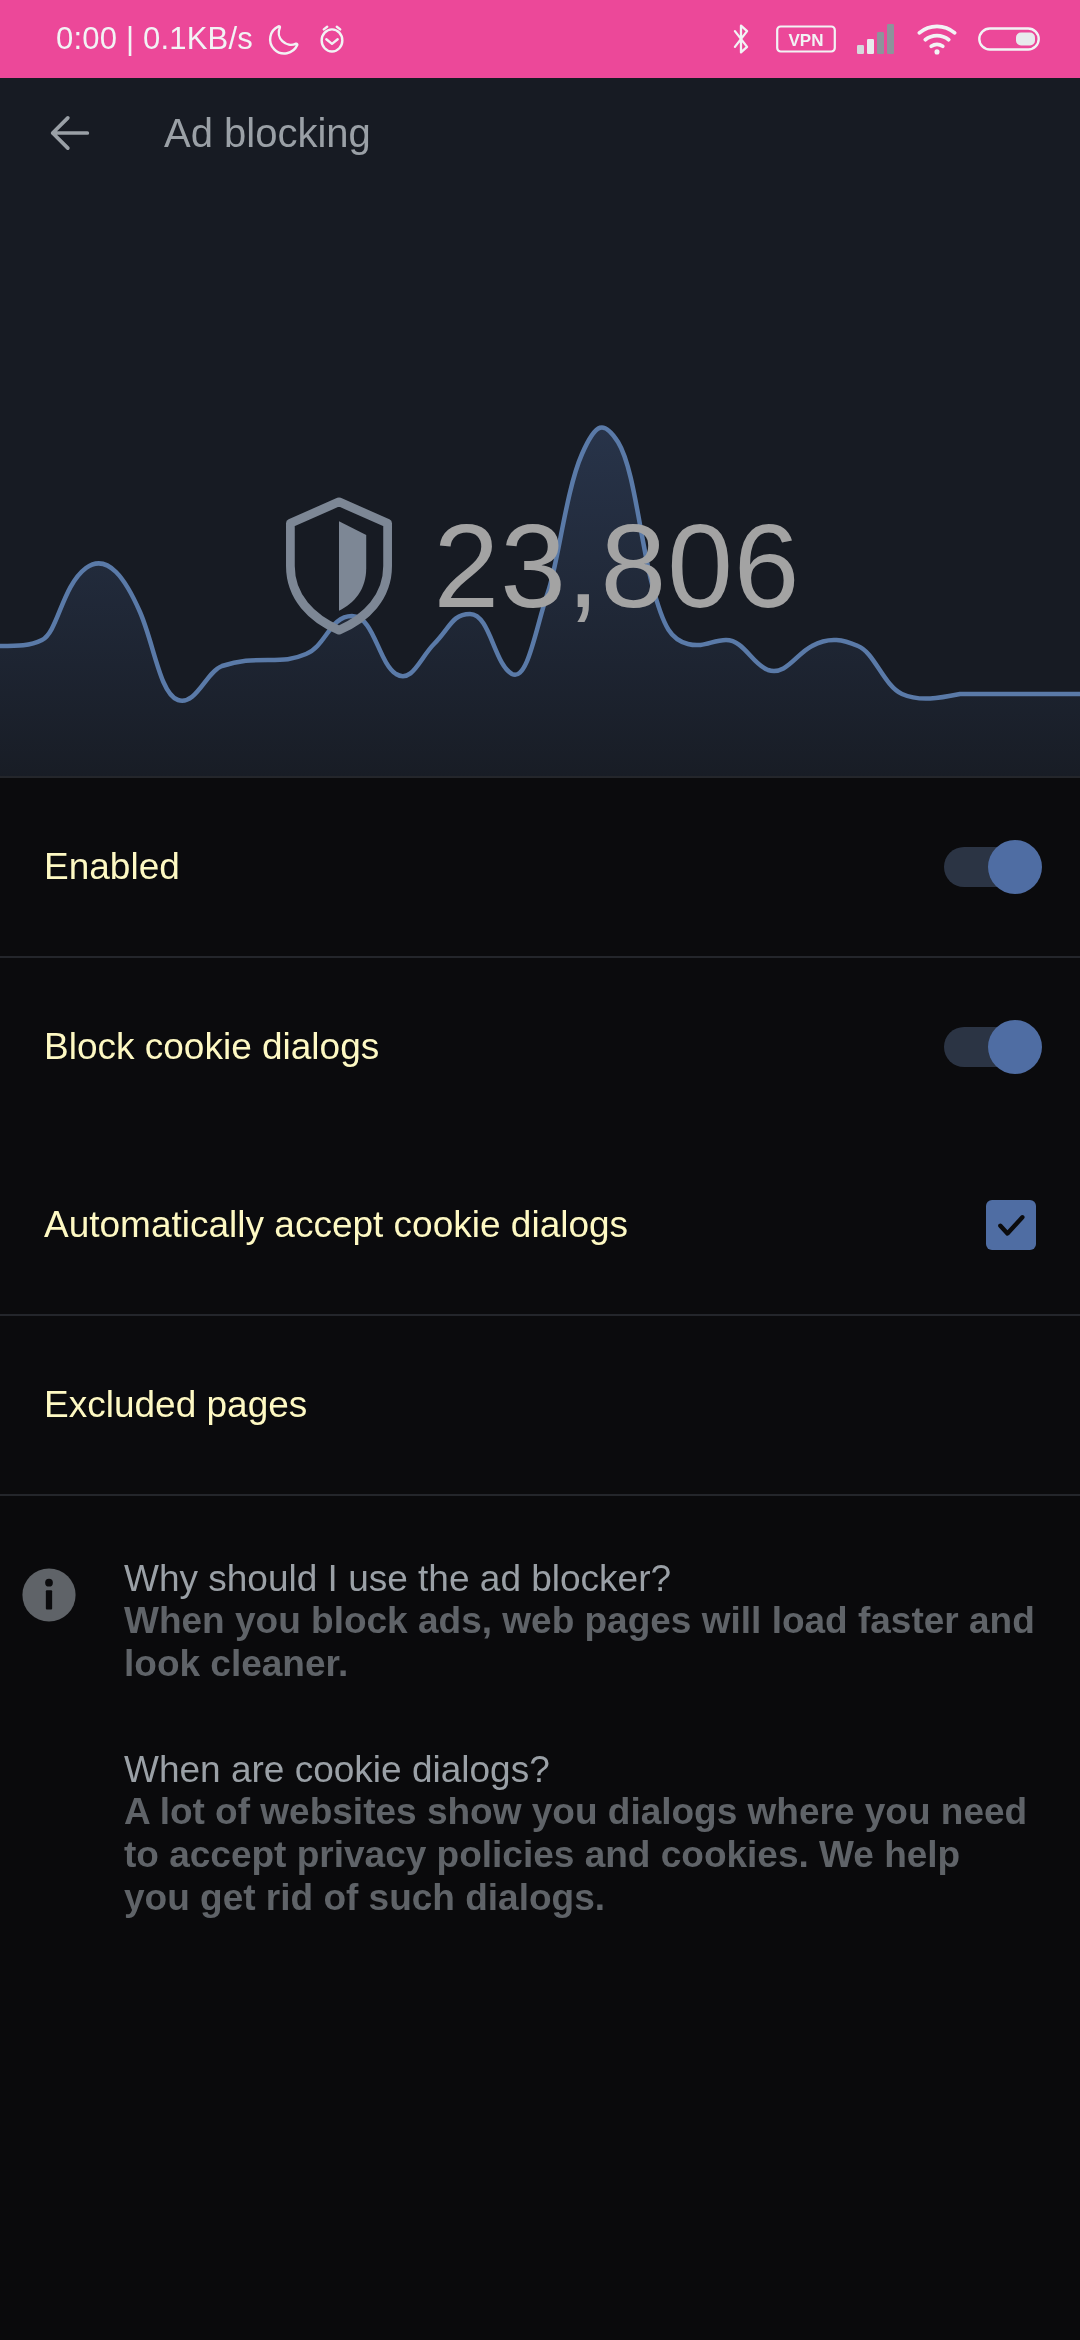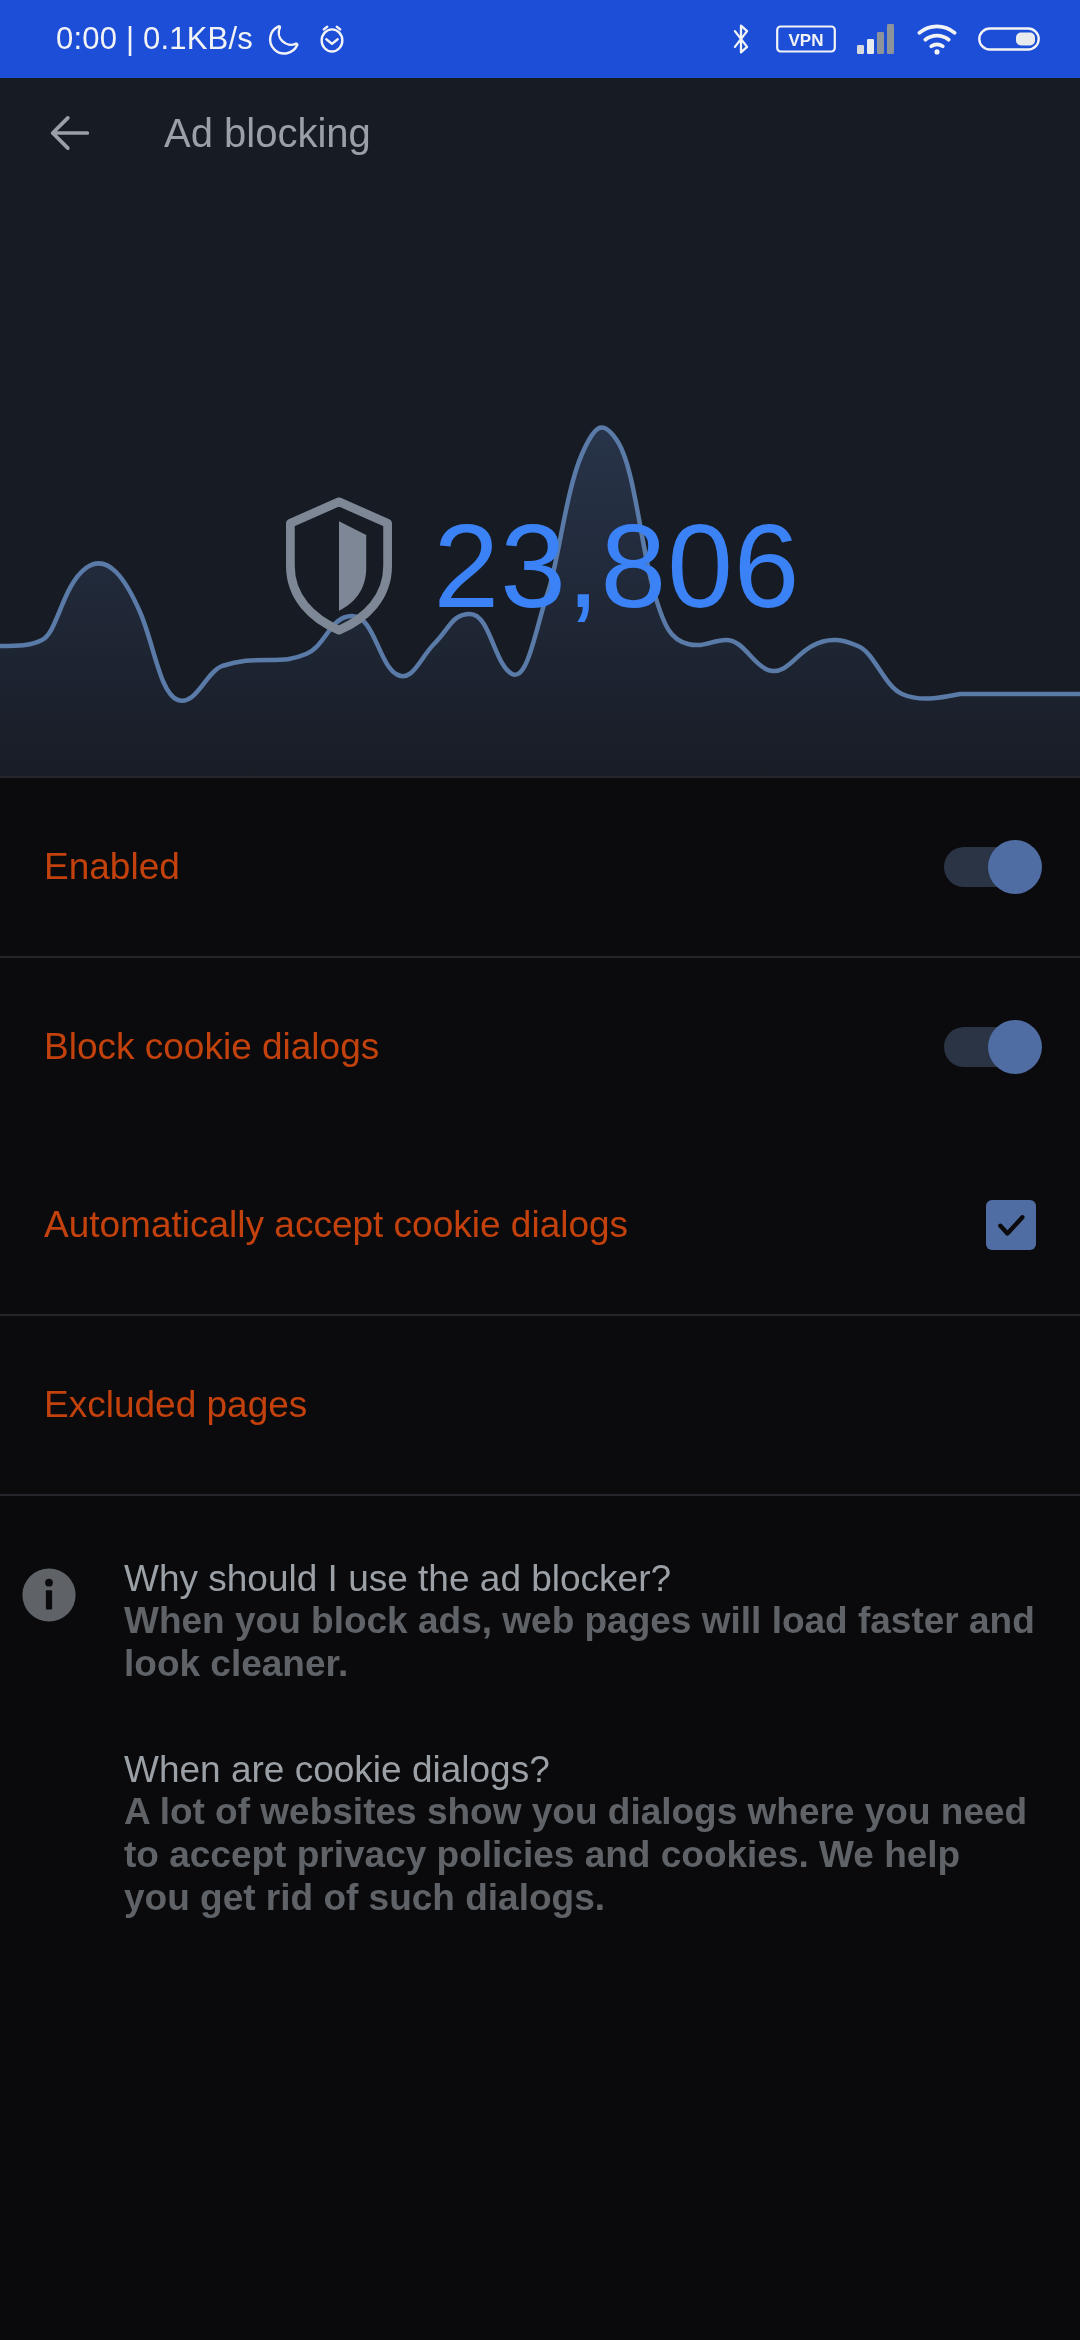--- a/index.html
+++ b/index.html
@@ -7,21 +7,21 @@
     width:1080px; height:2340px;
     background:#0a0a0c;
     font-family:"Liberation Sans", sans-serif;
     overflow:hidden;
   }
 
   
   .statusbar {
     position:relative;
     height:78px;
-    background:#1d4ed8;
+    background:#ec4899;
     display:flex;
     align-items:center;
     justify-content:space-between;
     padding:0 30px 0 56px;
   }
   .sb-left { display:flex; align-items:center; gap:14px; }
   .sb-clock {
     color:#f2f3f5;
     font-size:31px;
     letter-spacing:0.2px;
@@ -68,39 +68,39 @@
     transform:translateY(-50%);
     display:flex;
     align-items:center;
     justify-content:center;
     gap:36px;
     z-index:2;
     pointer-events:none;
   }
   .shield-wrap { display:flex; align-items:center; }
   .counter {
-    color:#3b82f6;
+    color:#a3a3a3;
     font-size:118px;
     font-weight:400;
     letter-spacing:1px;
     line-height:1;
   }
 
   
   .divider { height:2px; background:#24262b; width:100%; }
   .section { background:#0b0b0d; }
   .row {
     display:flex;
     align-items:center;
     justify-content:space-between;
     padding:0 44px 0 44px;
     height:178px;
   }
   .row-label {
-    color:#c2410c;
+    color:#fef9c3;
     font-size:37px;
     font-weight:400;
   }
 
   
   .toggle {
     position:relative;
     width:92px; height:54px;
     cursor:pointer;
     flex:0 0 auto;

